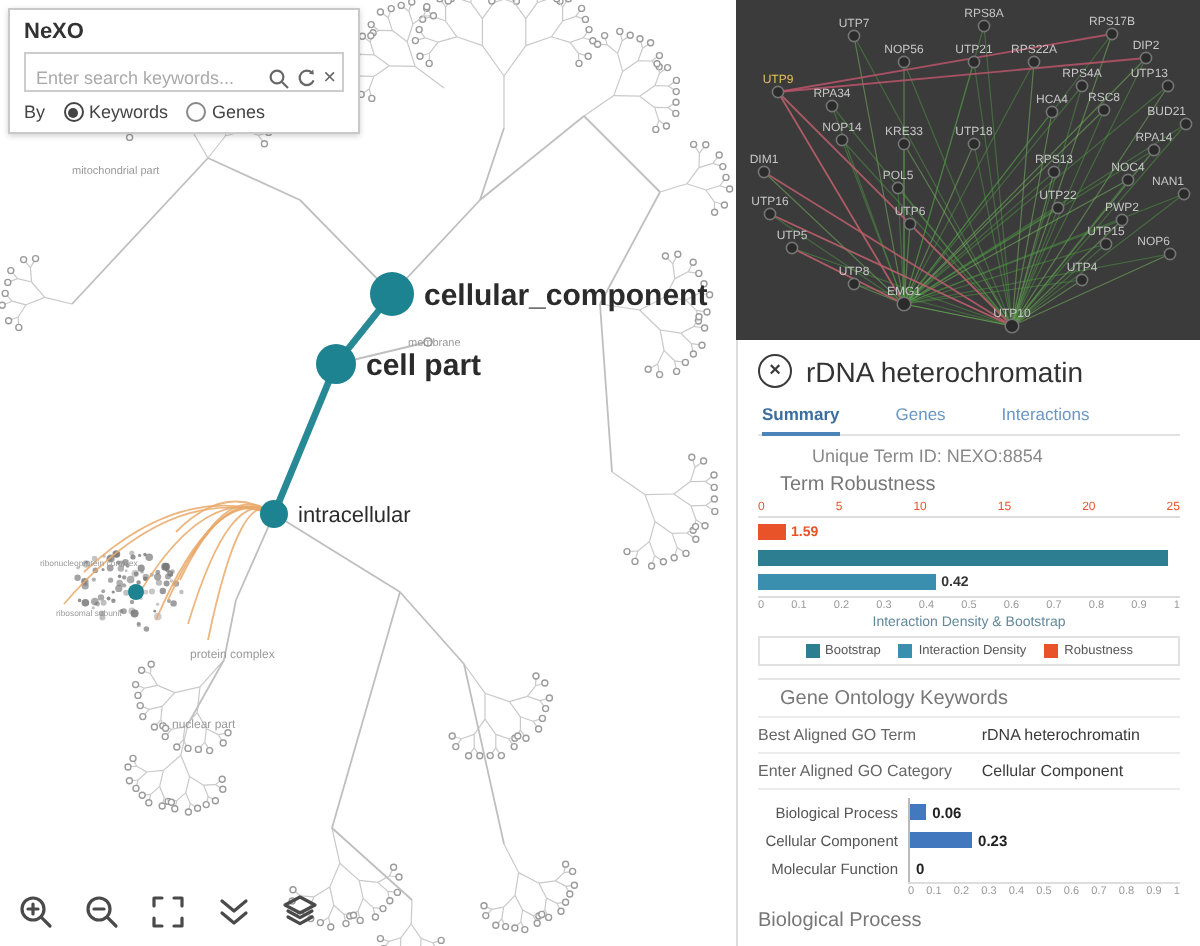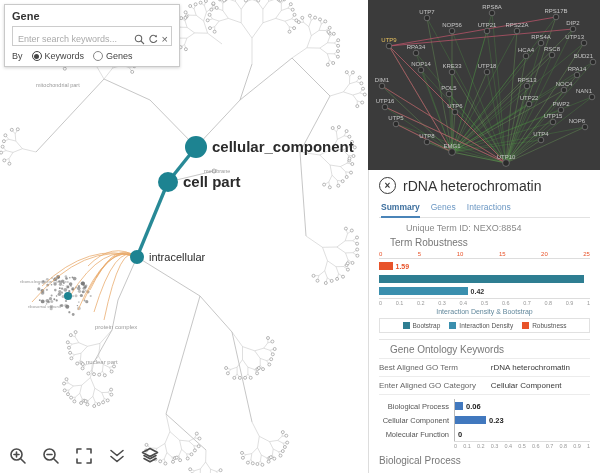--- a/index.html
+++ b/index.html
@@ -32,21 +32,21 @@
   .network-panel{position:absolute;left:368px;top:0;width:232px;height:170px;background:#3b3b3b;}
   #net-svg{display:block;font-family:"Liberation Sans",sans-serif;}
 
   
   .detail-panel{position:absolute;left:368px;top:170px;width:232px;height:303px;background:#fff;
       border-left:1px solid #ddd;box-sizing:border-box;padding:7px 10px;overflow:hidden;}
   .detail-header{display:flex;align-items:center;gap:7px;}
   .close-btn{width:15px;height:15px;border:1.5px solid #3a3a3a;border-radius:50%;color:#3a3a3a;
       font-size:10px;font-weight:bold;display:flex;align-items:center;justify-content:center;cursor:pointer;flex:0 0 auto;}
   .detail-title{font-size:14px;color:#333;font-weight:500;}
-  .tabs{display:flex;gap:11px;margin-top:6px;border-bottom:1px solid #e2e2e2;padding:0 2px;}
+  .tabs{display:flex;gap:28px;margin-top:6px;border-bottom:1px solid #e2e2e2;padding:0 2px;}
   .tab{font-size:8.5px;color:#6b97c3;padding:2px 0 4px;cursor:pointer;}
   .tab.active{color:#3d6f9e;border-bottom:2px solid #4a84b8;font-weight:bold;margin-bottom:-1px;}
   .term-id{font-size:9px;color:#888;margin:5px 0 4px;padding-left:27px;}
   .section-title{font-size:10px;color:#777;margin:4px 11px 3px;}
 
   .rob-topaxis{display:flex;justify-content:space-between;font-size:6px;color:#e8532a;
       border-bottom:1px solid #ddd;padding-bottom:1px;}
   .rob-row{display:flex;align-items:center;height:11px;margin:1.5px 0;}
   .rob-bar{height:8px;flex:0 0 auto;}
   .bar-orange{background:#e8532a;}
@@ -887,21 +887,21 @@
         </g>
         <text x="36" y="87" font-size="5.5" fill="#9a9a9a">mitochondrial part</text>
         <text x="204" y="173" font-size="5.5" fill="#9a9a9a">membrane</text>
         <text x="95" y="329" font-size="6" fill="#9a9a9a">protein complex</text>
         <text x="86" y="364" font-size="6" fill="#9a9a9a">nuclear part</text>
         <text x="20" y="283" font-size="4.2" fill="#9a9a9a">ribonucleoprotein complex</text>
         <text x="28" y="308" font-size="4.2" fill="#9a9a9a">ribosomal subunit</text>
       </svg>
 
     <div class="search-panel">
-      <div class="sp-title">Gene</div>
+      <div class="sp-title">NeXO</div>
       <div class="sp-input-row">
         <input class="sp-input" type="text" placeholder="Enter search keywords..." style="">
         <span class="sp-icon">
           <svg width="11" height="11" viewBox="0 0 11 11">
               <circle cx="4.5" cy="4.5" r="3.2" fill="none" stroke="#666" stroke-width="1.1"></circle>
               <line x1="7" y1="7" x2="10" y2="10" stroke="#666" stroke-width="1.1"></line>
             </svg>
         </span>
         <span class="sp-icon">
           <svg width="11" height="11" viewBox="0 0 11 11">

